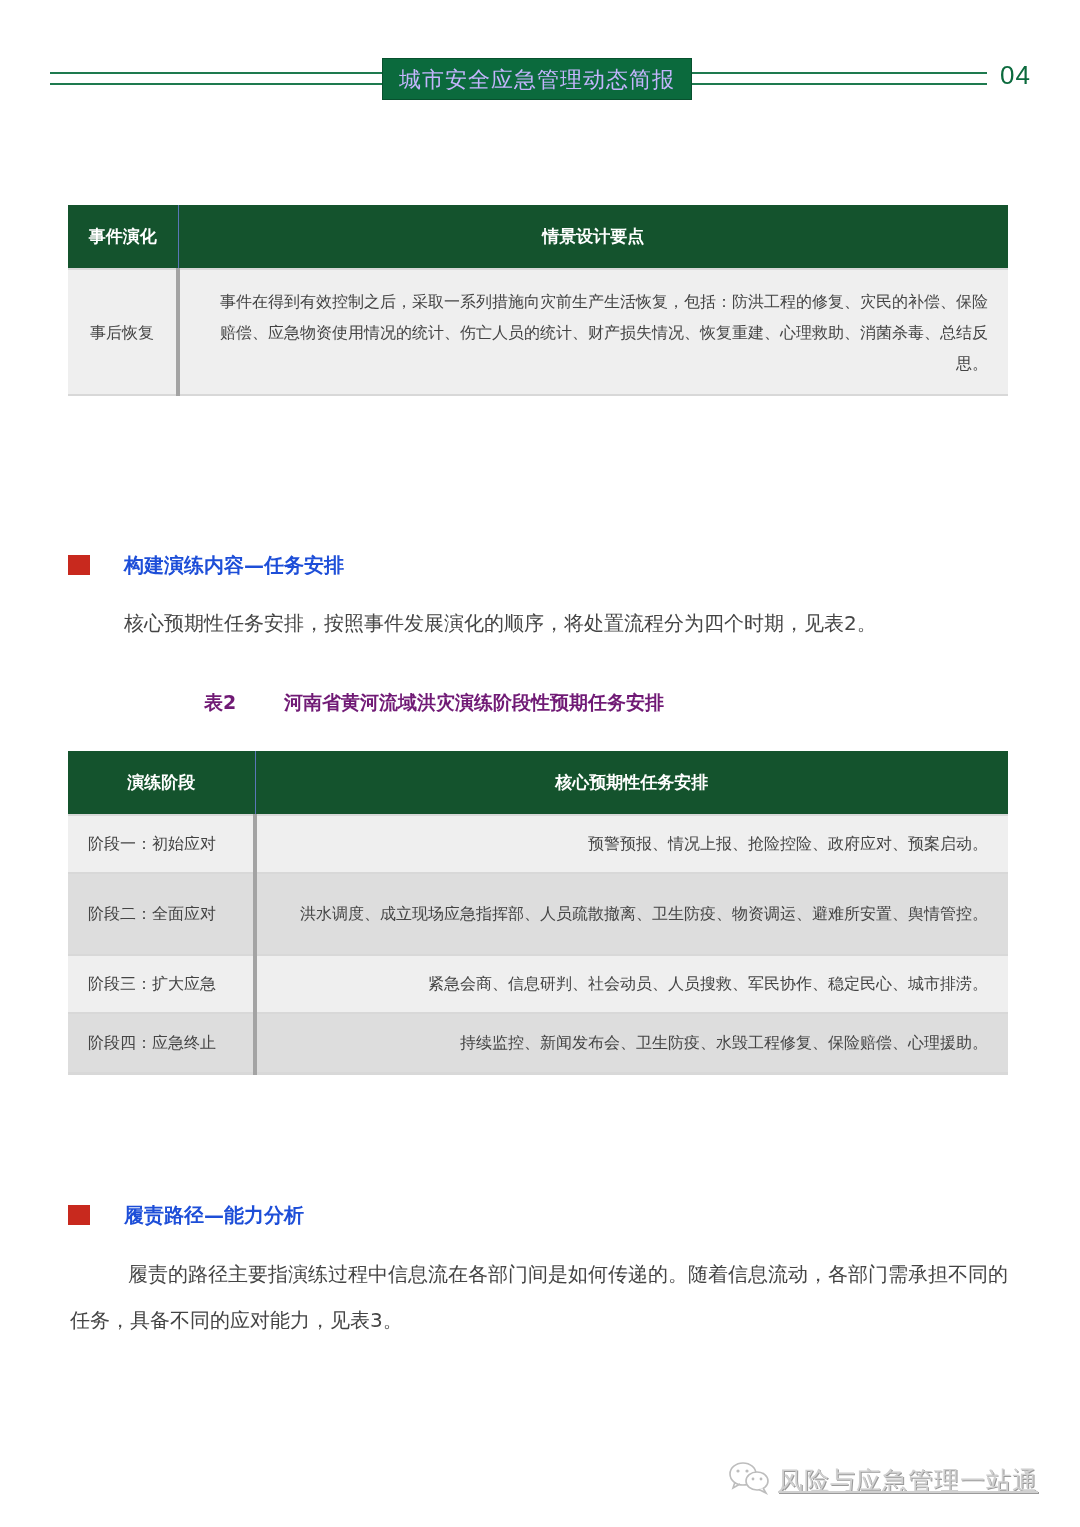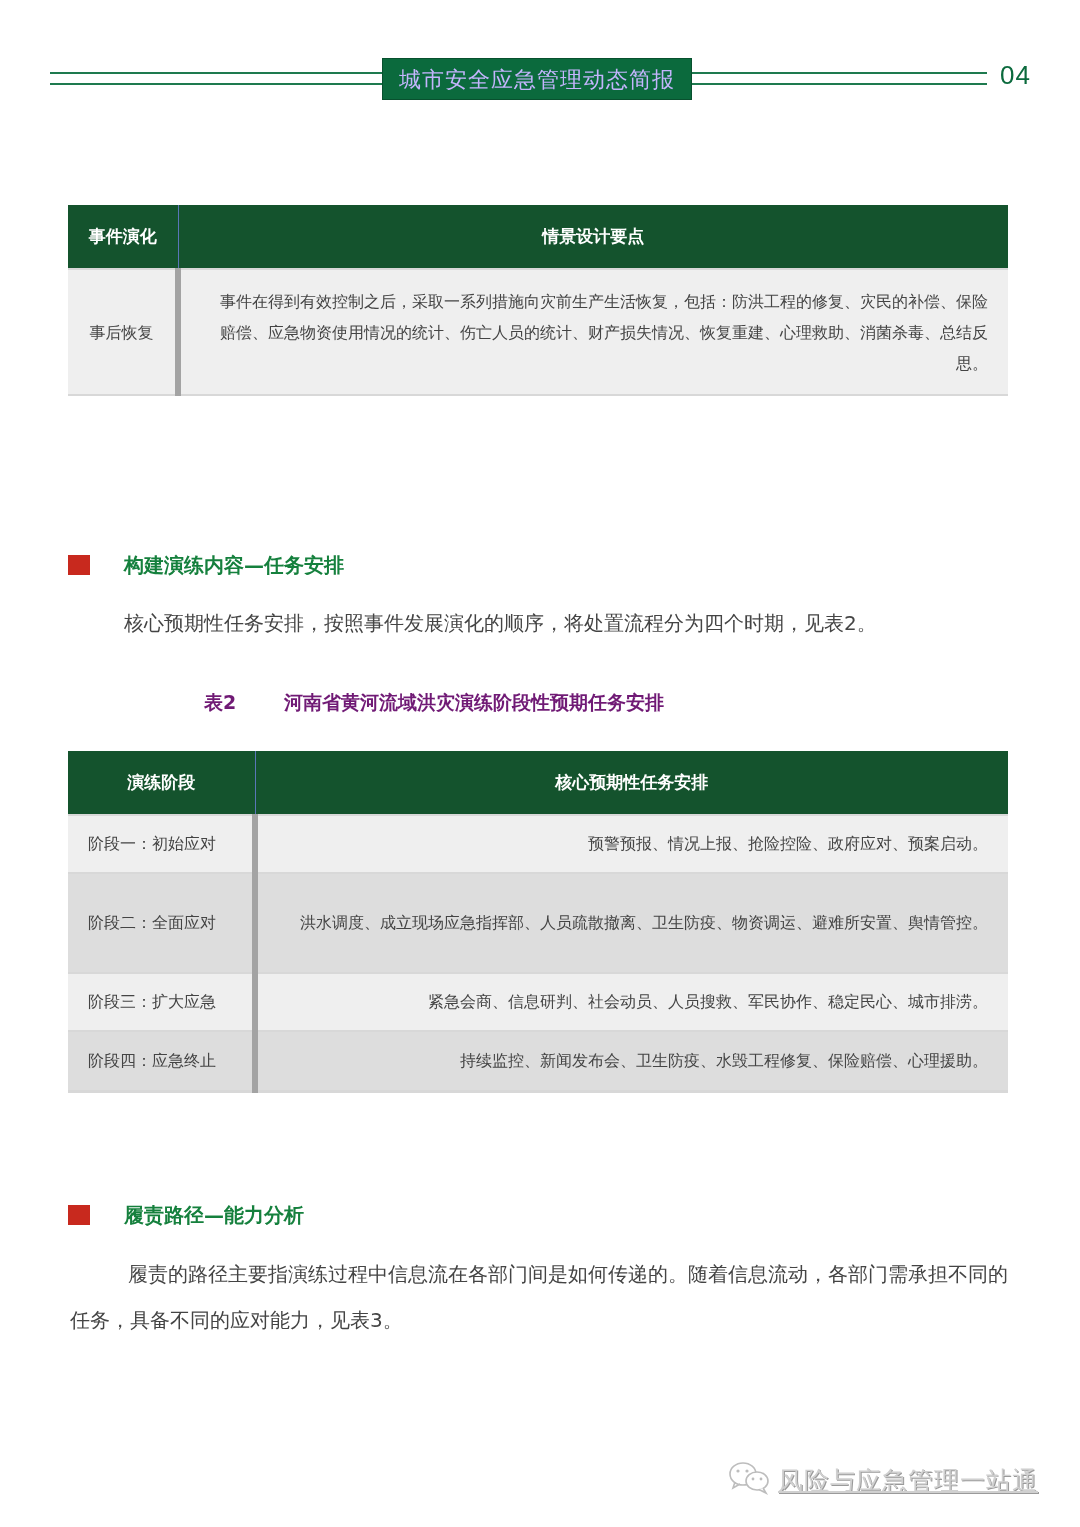--- a/index.html
+++ b/index.html
@@ -16,42 +16,42 @@
     .header-title { position: absolute; left: 332px; top: 0; width: 310px; height: 42px;
       background: #0b6a3d; color: #c4b5fd; font-size: 22px; line-height: 42px; text-align: center;
       letter-spacing: 1px; border: 1px solid #08502e; }
     .page-num { position: absolute; left: 950px; top: 2px; font-size: 26px; color: #0b6a3d;
       font-family: "Liberation Sans", sans-serif; letter-spacing: 1px; }
 
     
     table { position: absolute; border-collapse: collapse; left: 68px; width: 940px; }
     th { background: #14532d; color: #fff; font-weight: bold; font-size: 17px; text-align: center; }
     td { font-size: 16px; color: #444; border-top: 2px solid #d8d8d8; }
-    td.c1 { text-align: left; padding-left: 20px; border-right: 6px solid #a3a3a3; }
+    td.c1 { text-align: left; padding-left: 20px; border-right: 4px solid #a3a3a3; }
     td.c2 { text-align: right; padding-left: 28px; padding-right: 20px; margin-left: 29px; }
     th.c1 { border-right: 1px solid #5a76b8; }
     .row-light td { background: #efefef; }
     .row-dark td { background: #dddddd; }
 
     #table1 { top: 205px; }
     #table1 th { height: 64px; }
     #table1 td { height: 126px; line-height: 31px; }
     #table1 td.c1 { text-align: center; padding-left: 0; width: 110px; }
     #table1 { border-bottom: 2px solid #d8d8d8; }
 
     #table2 { top: 751px; }
     #table2 th { height: 64px; }
     #table2 td { line-height: 24px; }
     #table2 td.c1 { width: 187px; }
     #table2 { border-bottom: 3px solid #d8d8d8; }
 
     
     .section-head { position: absolute; left: 68px; height: 24px; }
     .section-head .marker { position: absolute; left: 0; top: 3px; width: 22px; height: 20px; background: #c8291e; }
-    .section-head .htext { position: absolute; left: 56px; top: 0; font-size: 20px; font-weight: bold; color: #15803d; white-space: nowrap; }
+    .section-head .htext { position: absolute; left: 56px; top: 0; font-size: 20px; font-weight: bold; color: #1d4ed8; white-space: nowrap; }
 
     .para { position: absolute; font-size: 20px; color: #444; line-height: 46px; }
 
     .caption { position: absolute; top: 690px; left: 0; width: 860px; text-align: center; font-size: 19px;
       font-weight: bold; color: #701a75; padding-left: 8px; }
     .caption .cap-num { margin-right: 48px; }
 
     
     .watermark { position: absolute; left: 728px; top: 1460px; height: 40px; display: flex; align-items: center; }
     .watermark svg { width: 44px; height: 34px; }
@@ -100,21 +100,21 @@
     <tr>
       <th class="c1">演练阶段</th>
       <th class="c2">核心预期性任务安排</th>
     </tr>
   </thead>
   <tbody>
     <tr class="row-light" style="height:58px;">
       <td class="c1">阶段一：初始应对</td>
       <td class="c2">预警预报、情况上报、抢险控险、政府应对、预案启动。</td>
     </tr>
-    <tr class="row-dark" style="height:100px;">
+    <tr class="row-dark" style="height:82px;">
       <td class="c1">阶段二：全面应对</td>
       <td class="c2">洪水调度、成立现场应急指挥部、人员疏散撤离、卫生防疫、物资调运、避难所安置、舆情管控。</td>
     </tr>
     <tr class="row-light" style="height:58px;">
       <td class="c1">阶段三：扩大应急</td>
       <td class="c2">紧急会商、信息研判、社会动员、人员搜救、军民协作、稳定民心、城市排涝。</td>
     </tr>
     <tr class="row-dark" style="height:60px;">
       <td class="c1">阶段四：应急终止</td>
       <td class="c2">持续监控、新闻发布会、卫生防疫、水毁工程修复、保险赔偿、心理援助。</td>

